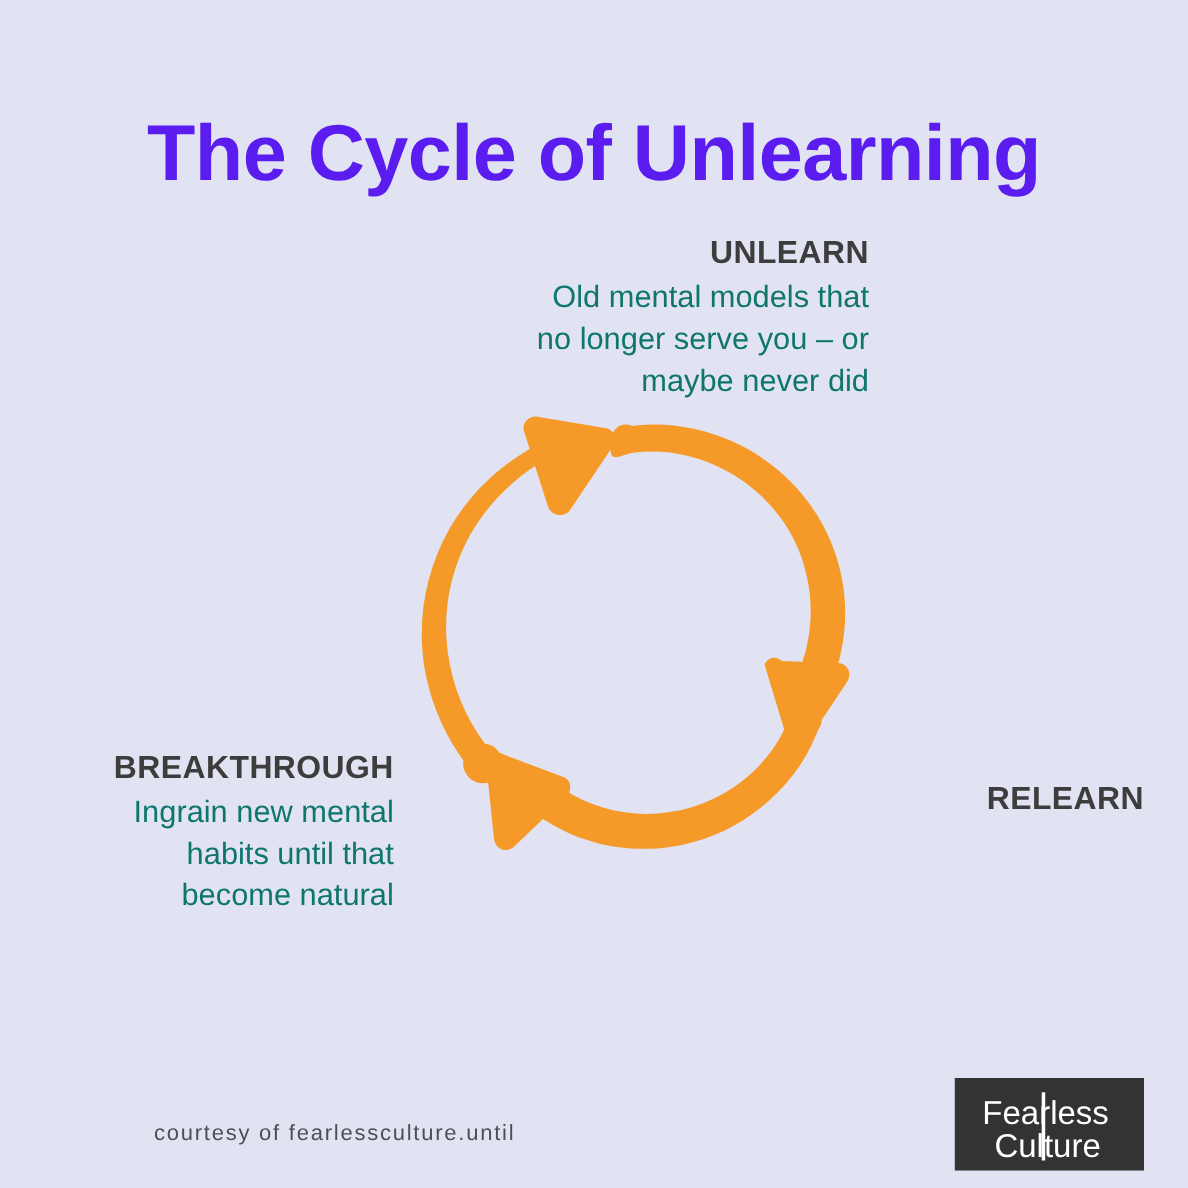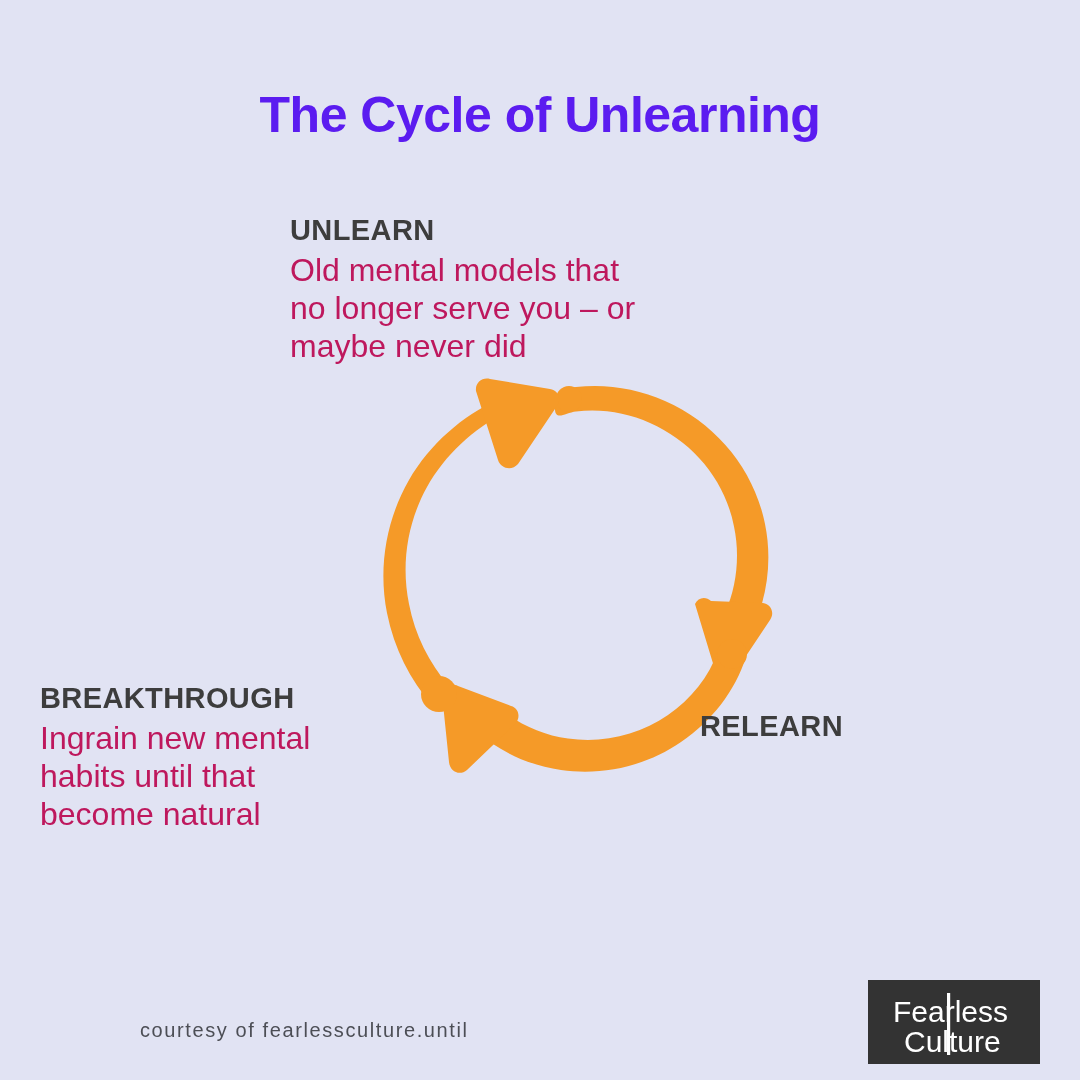--- a/index.html
+++ b/index.html
@@ -21,21 +21,21 @@
     background: #e1e3f3;
   }
 
   
   .title {
     position: absolute;
     top: 56px;
     left: 0;
     width: 1080px;
     text-align: center;
-    font-size: 50px;
+    font-size: 72px;
     font-weight: 700;
     letter-spacing: -0.5px;
     color: #5b1cf0;
     line-height: 1.0;
     white-space: nowrap;
   }
 
   
   .cycle-wrap {
     position: absolute;
@@ -46,51 +46,51 @@
   }
   .cycle-svg {
     display: block;
     width: 470px;
     height: 470px;
   }
 
   
   .stage {
     position: absolute;
-    text-align: left;
+    text-align: right;
   }
   .stage-title {
     font-size: 29px;
     font-weight: 700;
     letter-spacing: 0.4px;
     color: #3d3d3d;
     line-height: 1.25;
     margin: 0 0 3px 0;
   }
   .stage-desc {
-    font-size: 32px;
+    font-size: 28px;
     font-weight: 400;
-    color: #be185d;
+    color: #0f766e;
     line-height: 38px;
     margin: 0;
     white-space: pre-line;
   }
 
   .stage-unlearn {
     left: 290px;
     top: 212px;
     width: 500px;
   }
   .stage-relearn {
     left: 700px;
     top: 708px;
     width: 340px;
   }
   .stage-breakthrough {
-    left: 40px;
+    left: 28px;
     top: 680px;
     width: 330px;
   }
 
   
   .footer-credit {
     position: absolute;
     left: 140px;
     top: 1019px;
     font-size: 20px;

